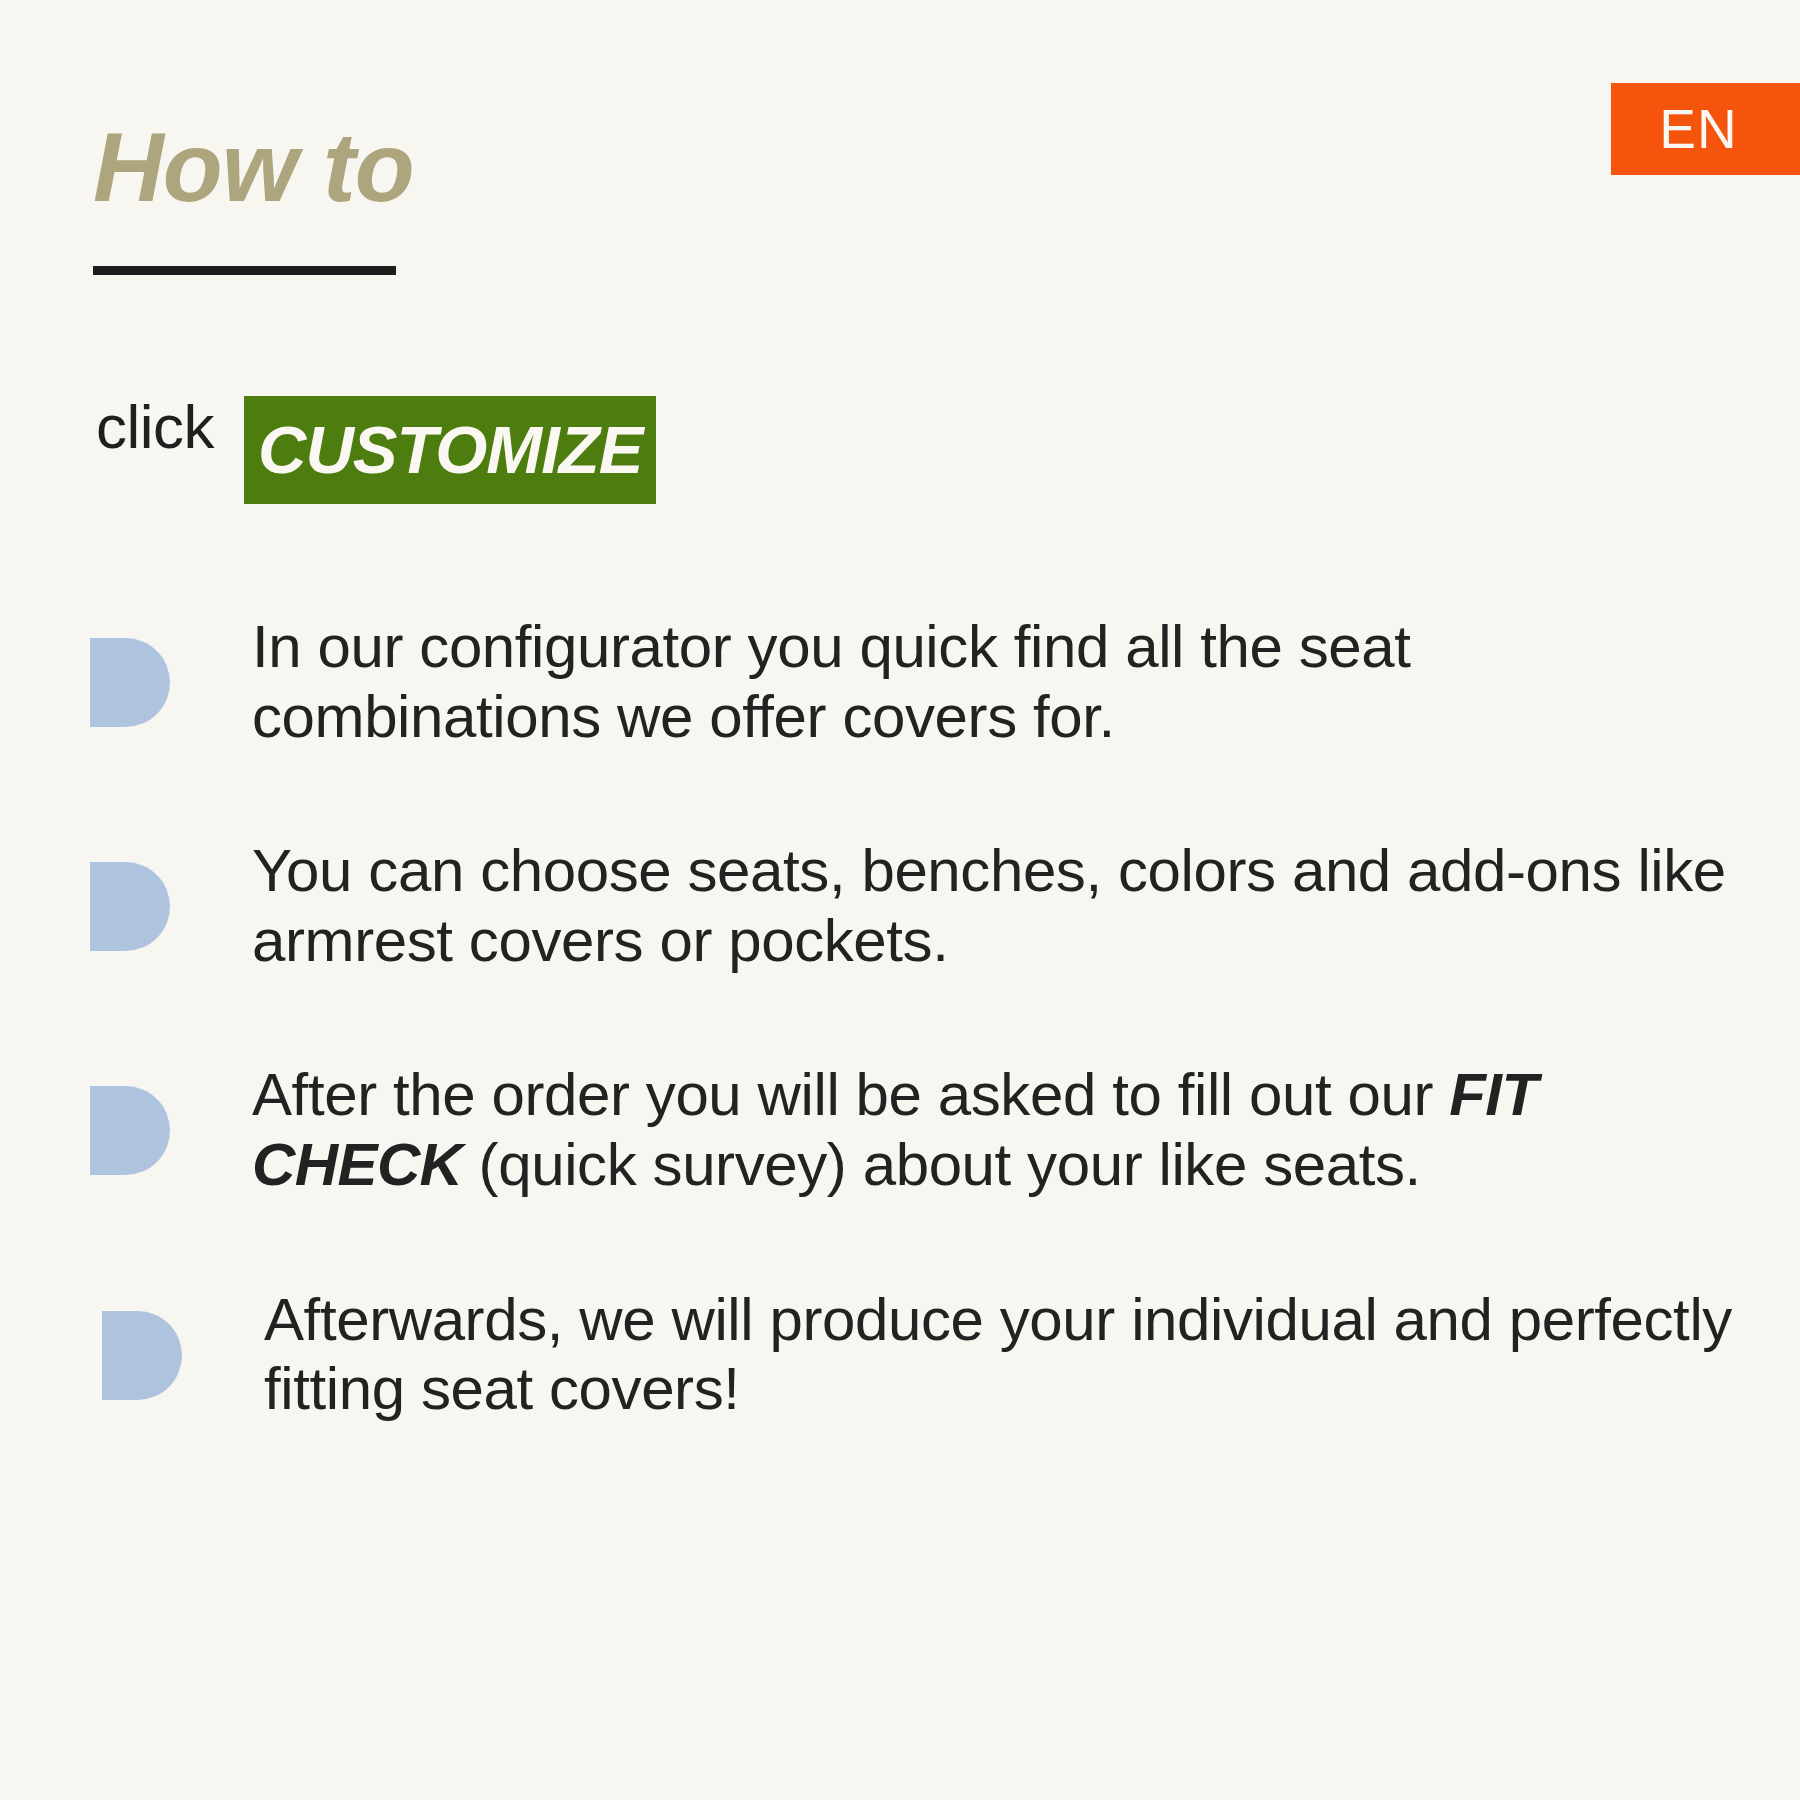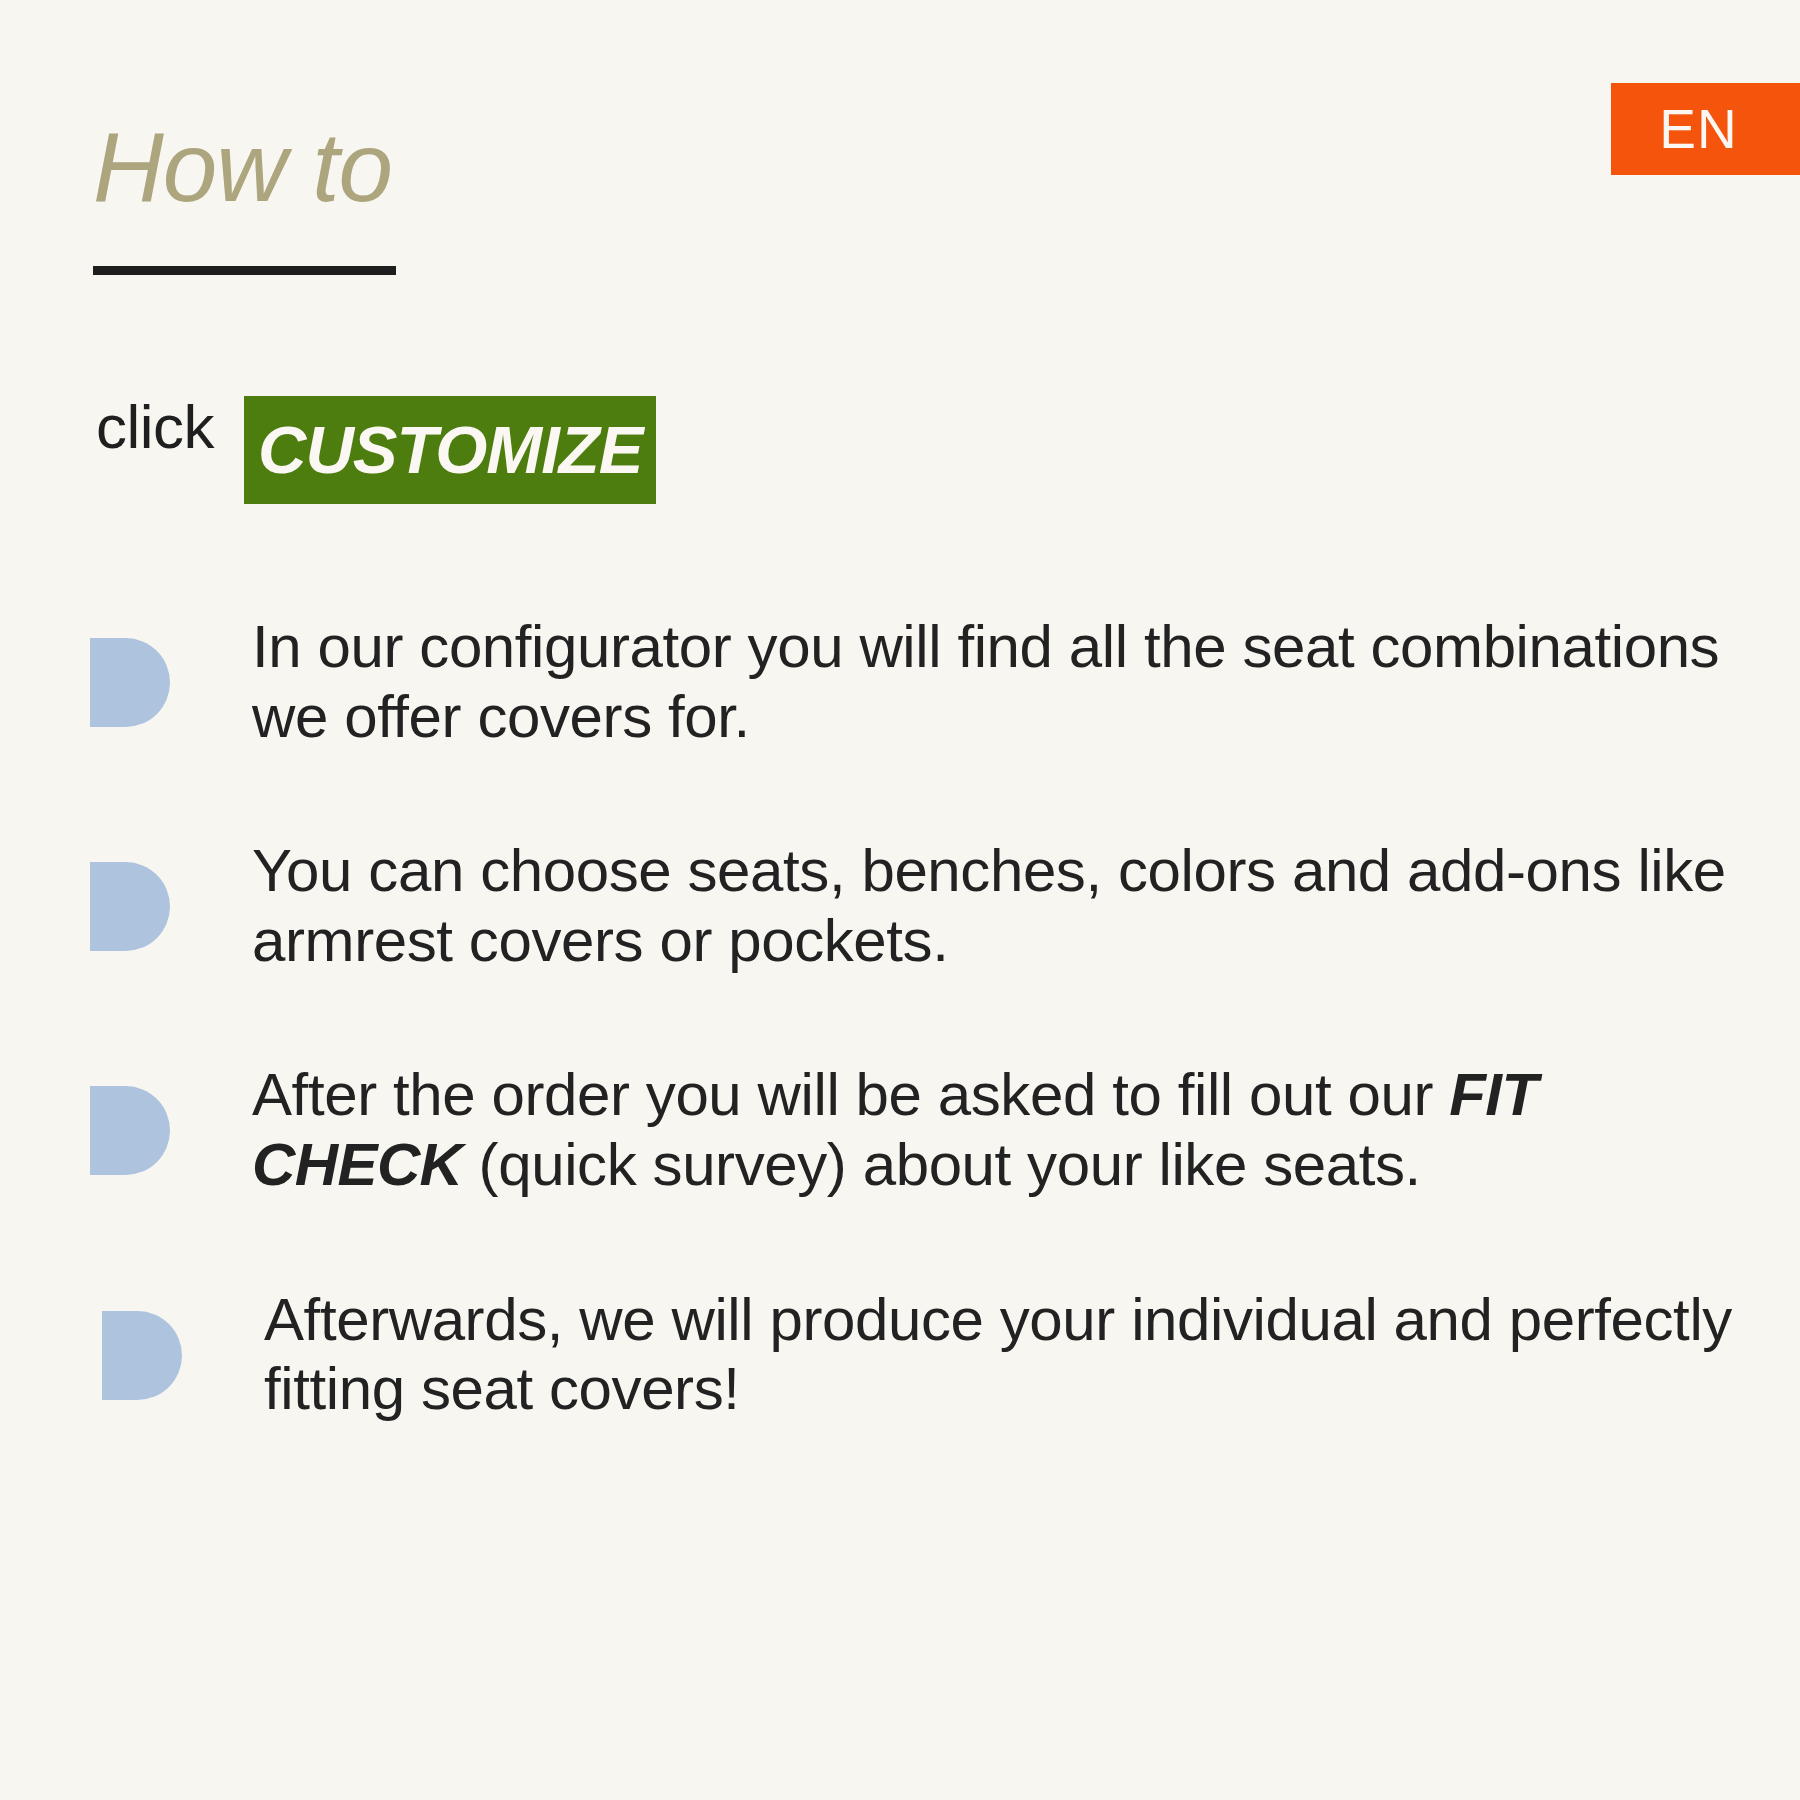--- a/index.html
+++ b/index.html
@@ -45,21 +45,21 @@
   }
 
   
   .heading-block {
     position: absolute;
     left: 93px;
     top: 118px;
   }
   .heading-title {
     font-family: "Liberation Sans", sans-serif;
-    font-weight: 400;
+    font-weight: 700;
     font-style: italic;
     font-size: 98px;
     line-height: 1.02;
     color: #ADA57E;
     letter-spacing: -1px;
     margin: 0;
   }
   .heading-rule {
     position: absolute;
     left: 93px;
@@ -156,21 +156,21 @@
   <div class="cta-line">
     <span class="cta-prefix">click</span>
     <span class="cta-highlight">CUSTOMIZE</span>
   </div>
 
   <div class="bullet-list">
 
     <div class="bullet-item">
       <span class="bullet-marker"></span>
       <div class="bullet-text">
-        <span>In our configurator you will find all the seat combinations we offer covers for.</span><b></b><span></span>
+        <span>In our configurator you quick find all the seat combinations we offer covers for.</span><b></b><span></span>
       </div>
     </div>
 
     <div class="bullet-item">
       <span class="bullet-marker"></span>
       <div class="bullet-text">
         <span>You can choose seats, benches, colors and add-ons like armrest covers or pockets.</span><b></b><span></span>
       </div>
     </div>
 

